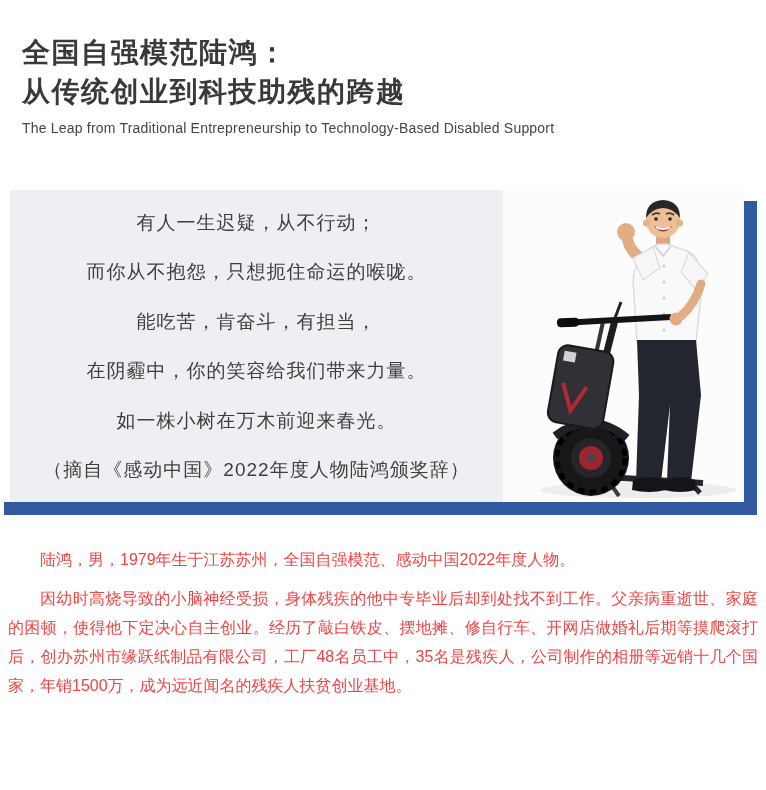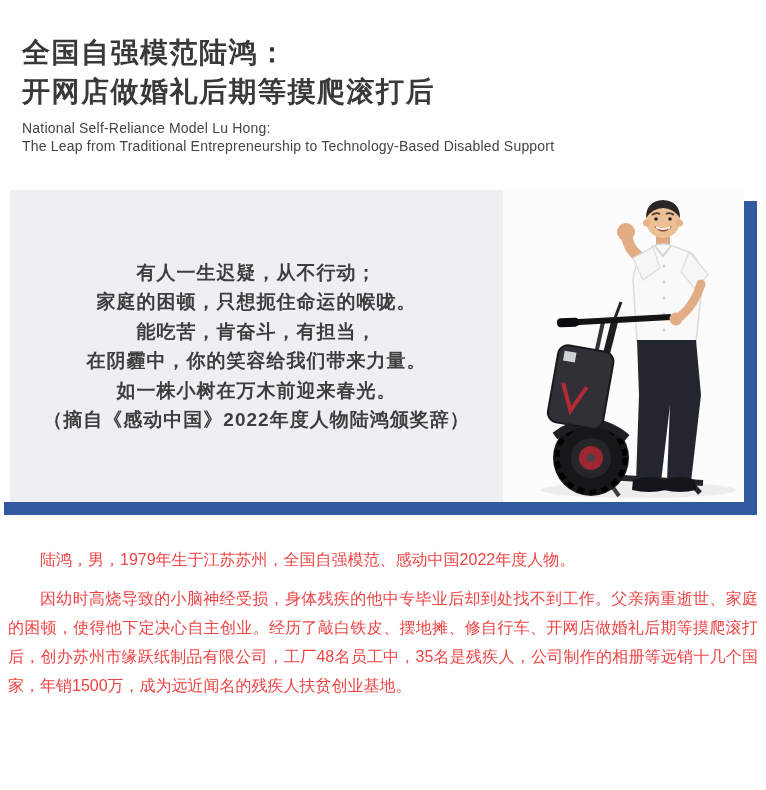--- a/index.html
+++ b/index.html
@@ -19,55 +19,54 @@
   .en-subtitle { margin-top:9px; font-size:14px; line-height:17.5px; font-weight:400; color:#454545; letter-spacing:0.2px; }
 
   
   .quote-section { position:absolute; left:0; top:190px; width:766px; height:325px; }
   .quote-box { position:absolute; left:10px; top:0; width:734px; height:312px; background:#edeff3; }
   .poem {
     position:absolute; left:0; top:0; width:493px; height:312px;
     display:flex; flex-direction:column; justify-content:center; align-items:center;
     font-size:19px; line-height:29.5px; color:#3e3e3e; letter-spacing:1px; text-align:center;
   }
-  .poem p { margin:0; white-space:nowrap;font-weight:bold; }
+  .poem p { margin:10px; white-space:nowrap; }
   .photo { position:absolute; left:493px; top:0; width:241px; height:312px; background:#fcfcfc; overflow:hidden; }
   .photo svg { display:block; }
   .shadow-right  { position:absolute; left:744px; top:11px;  width:13px;  height:314px; background:#31599f; }
   .shadow-bottom { position:absolute; left:4px;   top:312px; width:753px; height:13px;  background:#31599f; }
 
   
   .body-text { position:absolute; left:8px; top:545px; width:750px; font-size:16px; line-height:29px; color:#ef4444; text-align:justify; }
   .body-text p { margin:0; text-indent:2em; }
   .body-text p + p { margin-top:10px; }
 </style>
 </head>
 <body>
 
 <div class="page">
 
   <header class="header">
     <div class="accent-bar"></div>
     <div>
       <h1 class="cn-title">
         <span class="line">全国自强模范陆鸿：</span>
-        <span class="line">开网店做婚礼后期等摸爬滚打后</span>
+        <span class="line">从传统创业到科技助残的跨越</span>
       </h1>
       <p class="en-subtitle">
-        <span class="line">National Self-Reliance Model Lu Hong:</span>
         <span class="line">The Leap from Traditional Entrepreneurship to Technology-Based Disabled Support</span>
       </p>
     </div>
   </header>
 
   <section class="quote-section">
     <div class="quote-box">
       <div class="poem">
         <p>有人一生迟疑，从不行动；</p>
-        <p>家庭的困顿，只想扼住命运的喉咙。</p>
+        <p>而你从不抱怨，只想扼住命运的喉咙。</p>
         <p>能吃苦，肯奋斗，有担当，</p>
         <p>在阴霾中，你的笑容给我们带来力量。</p>
         <p>如一株小树在万木前迎来春光。</p>
         <p>（摘自《感动中国》2022年度人物陆鸿颁奖辞）</p>
       </div>
 
       <figure class="photo" role="img" aria-label="陆鸿身穿白色衬衫举拳微笑，站在黑色电动轮椅牵引车头旁">
         <svg viewBox="0 0 241 312" width="241" height="312" xmlns="http://www.w3.org/2000/svg">
           <rect width="241" height="312" fill="#fcfcfc"></rect>
           <ellipse cx="135" cy="300" rx="98" ry="8" fill="rgba(0,0,0,0.06)"></ellipse>

